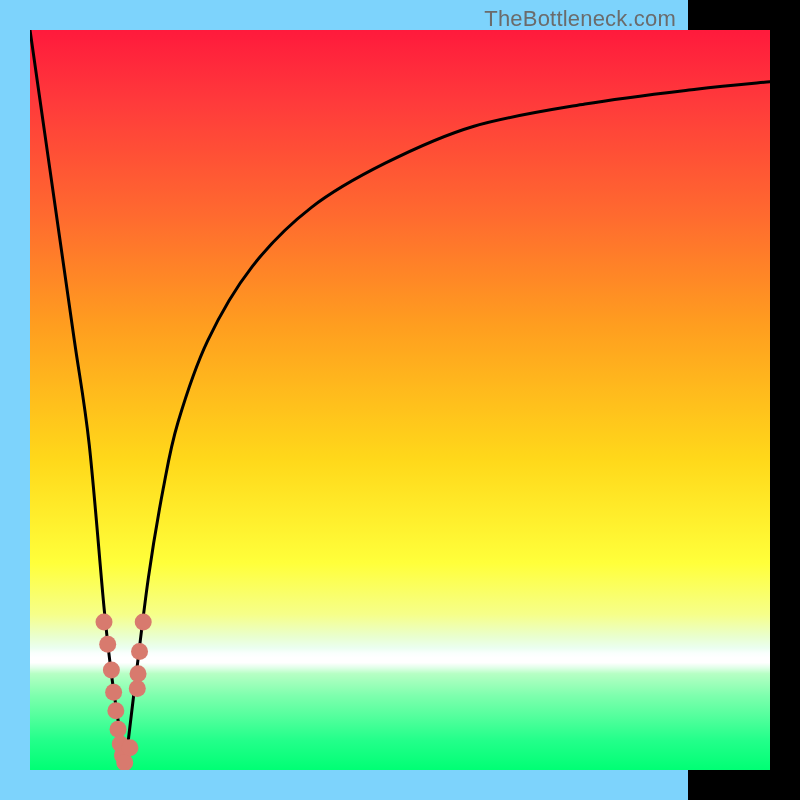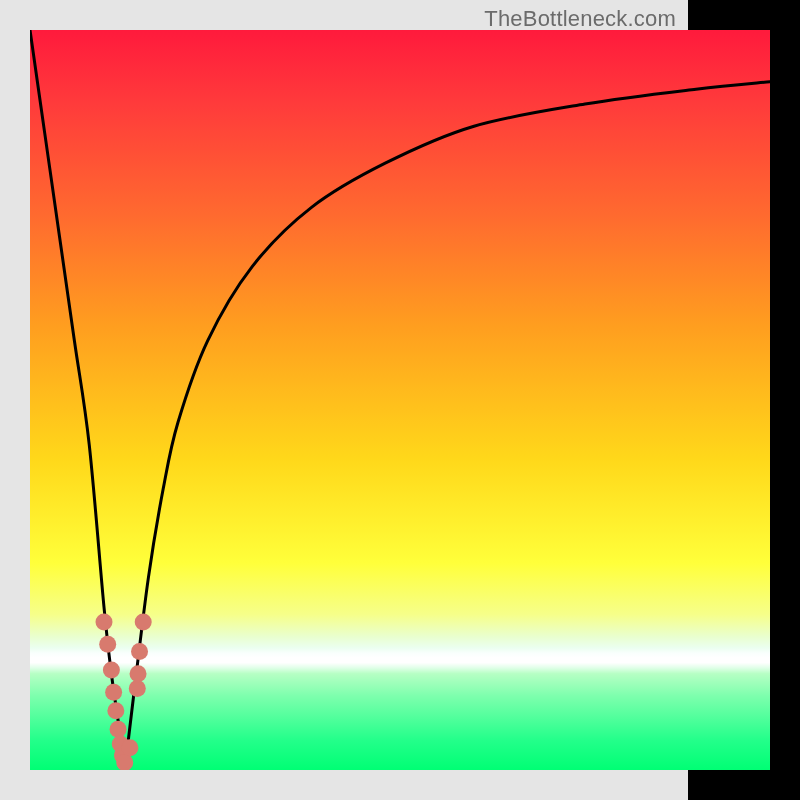--- a/index.html
+++ b/index.html
@@ -8,21 +8,21 @@
     width: 800px;
     height: 800px;
     overflow: hidden;
     background: #000;
     font-family: Arial, Helvetica, sans-serif;
   }
   .frame {
     position: relative;
     width: 688px;
     height: 800px;
-    background: #e5e5e5;
+    background: #7dd3fc;
   }
   .plot {
     position: absolute;
     left: 30px;
     top: 30px;
     width: 740px;
     height: 740px;
     background: linear-gradient(to bottom,
       #ff1a3c 0%,
       #ff3b3b 10%,

